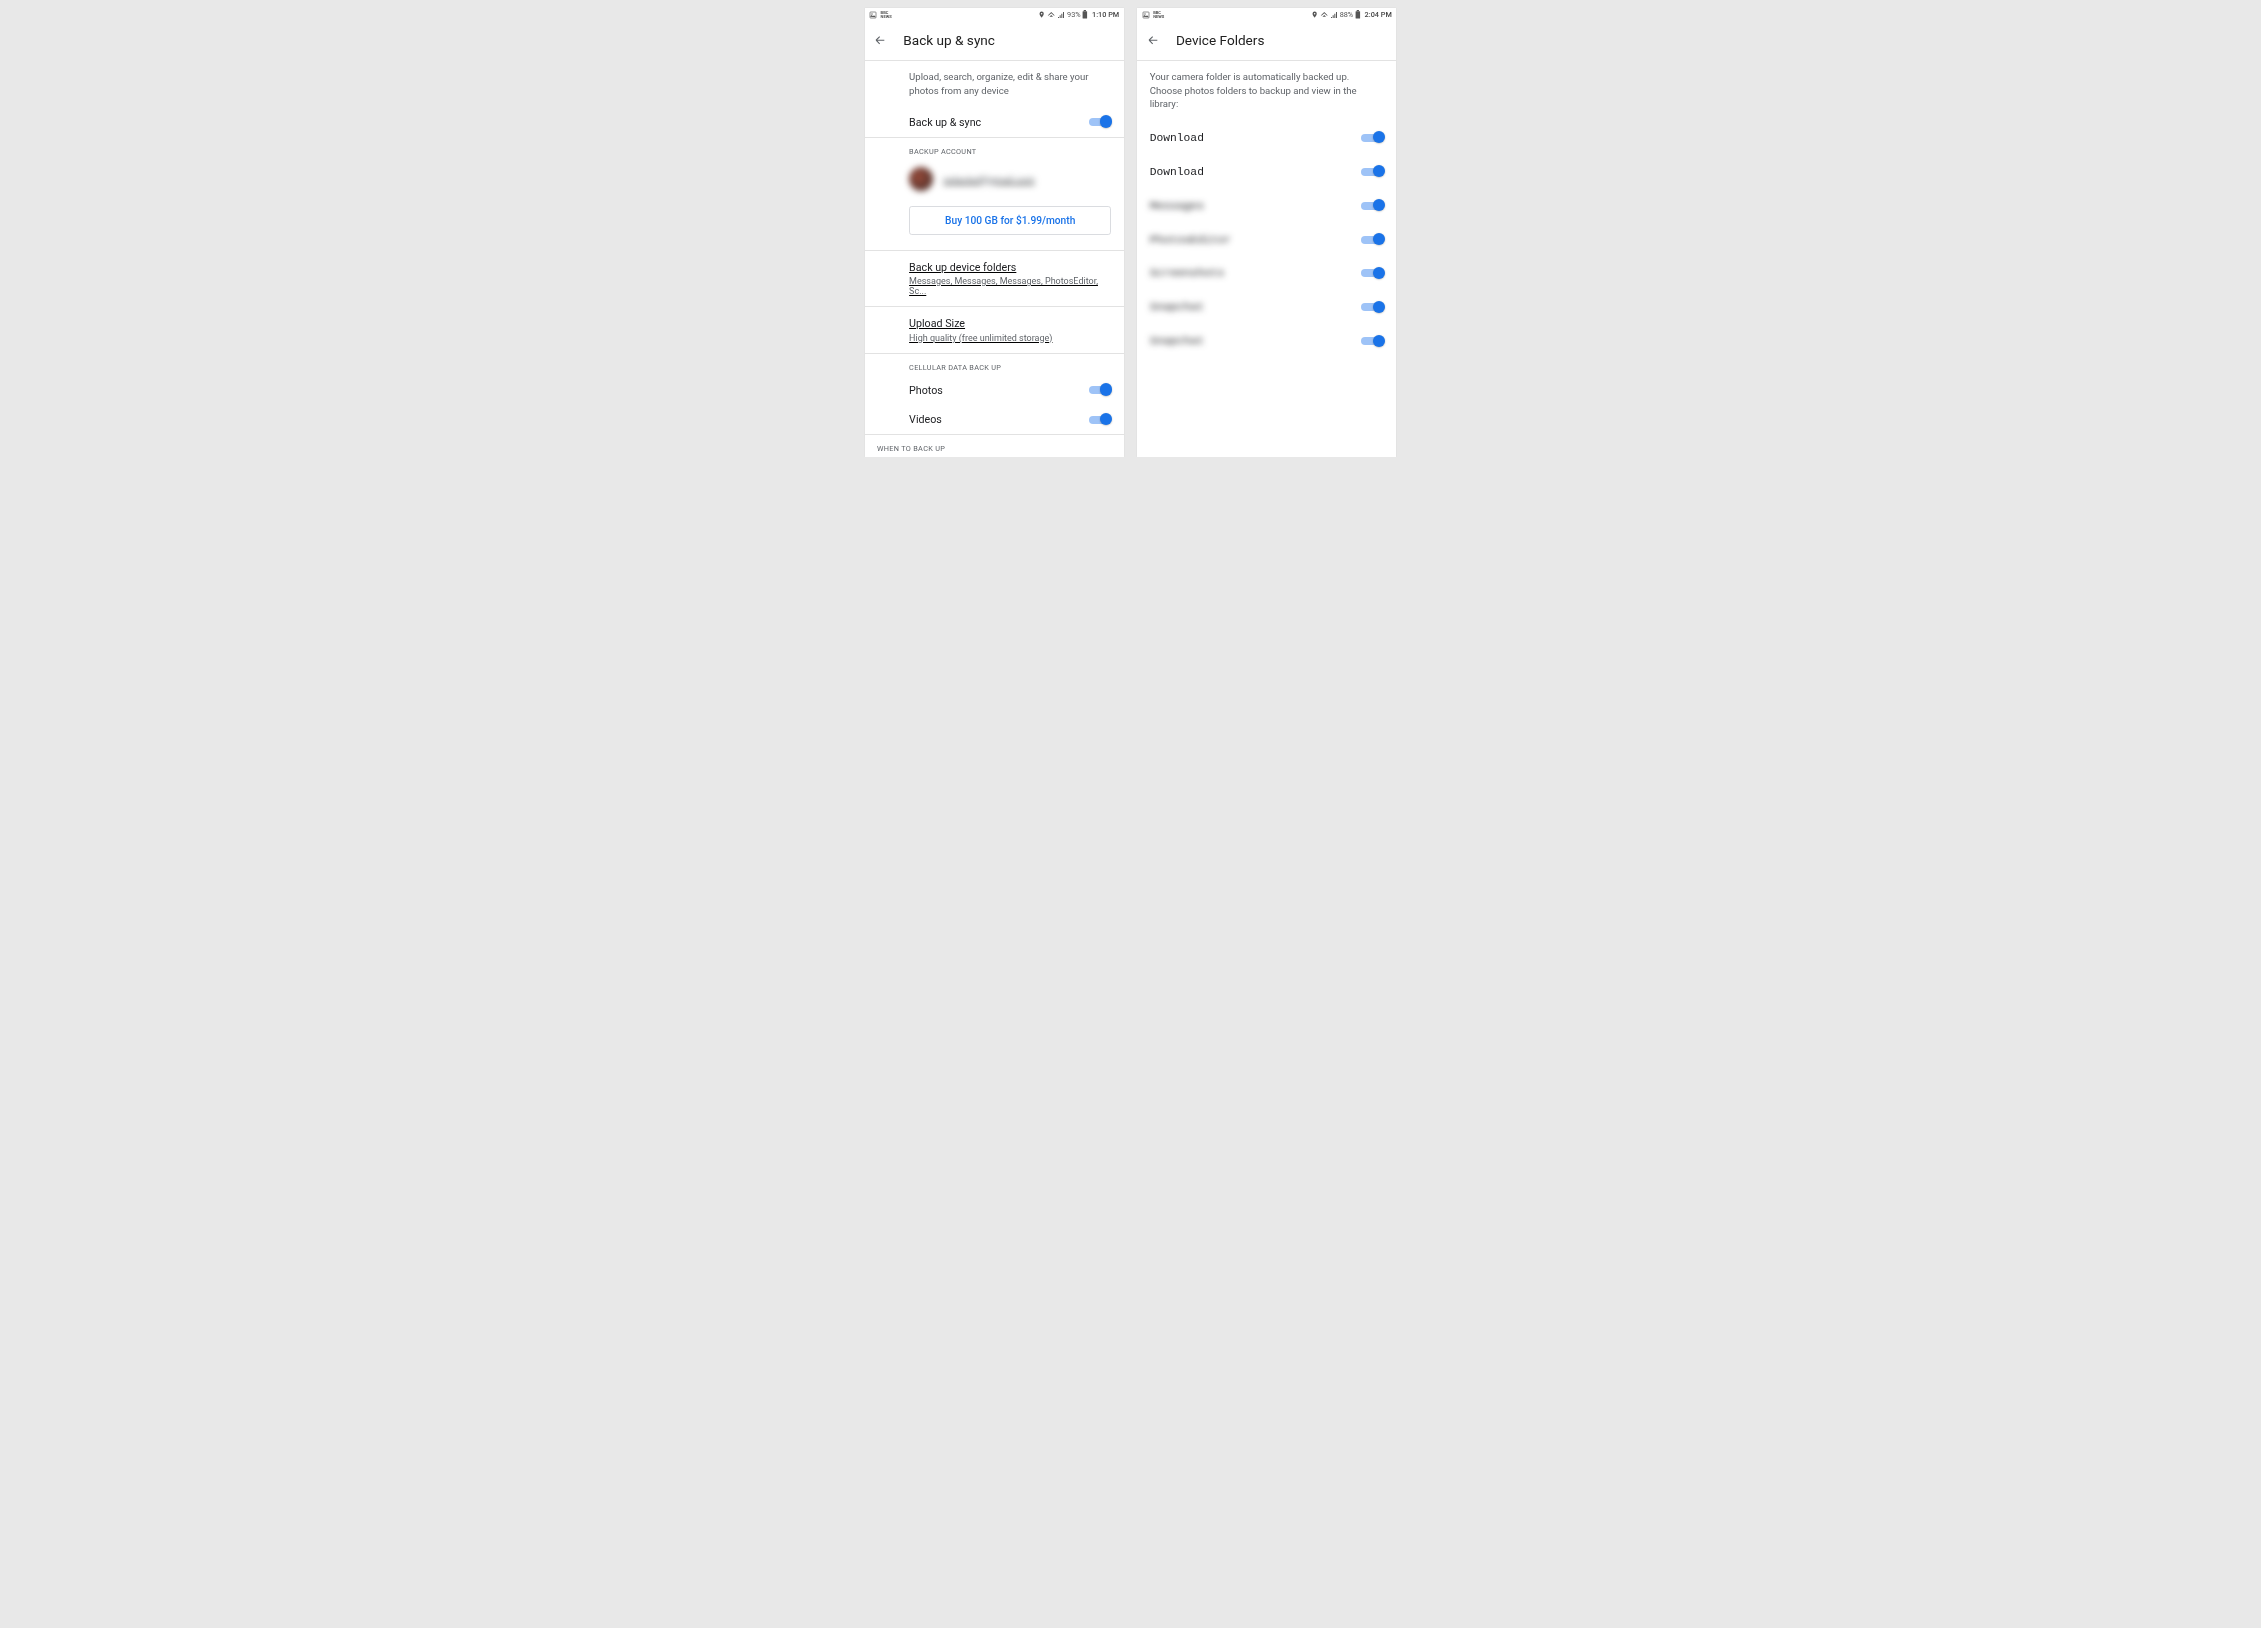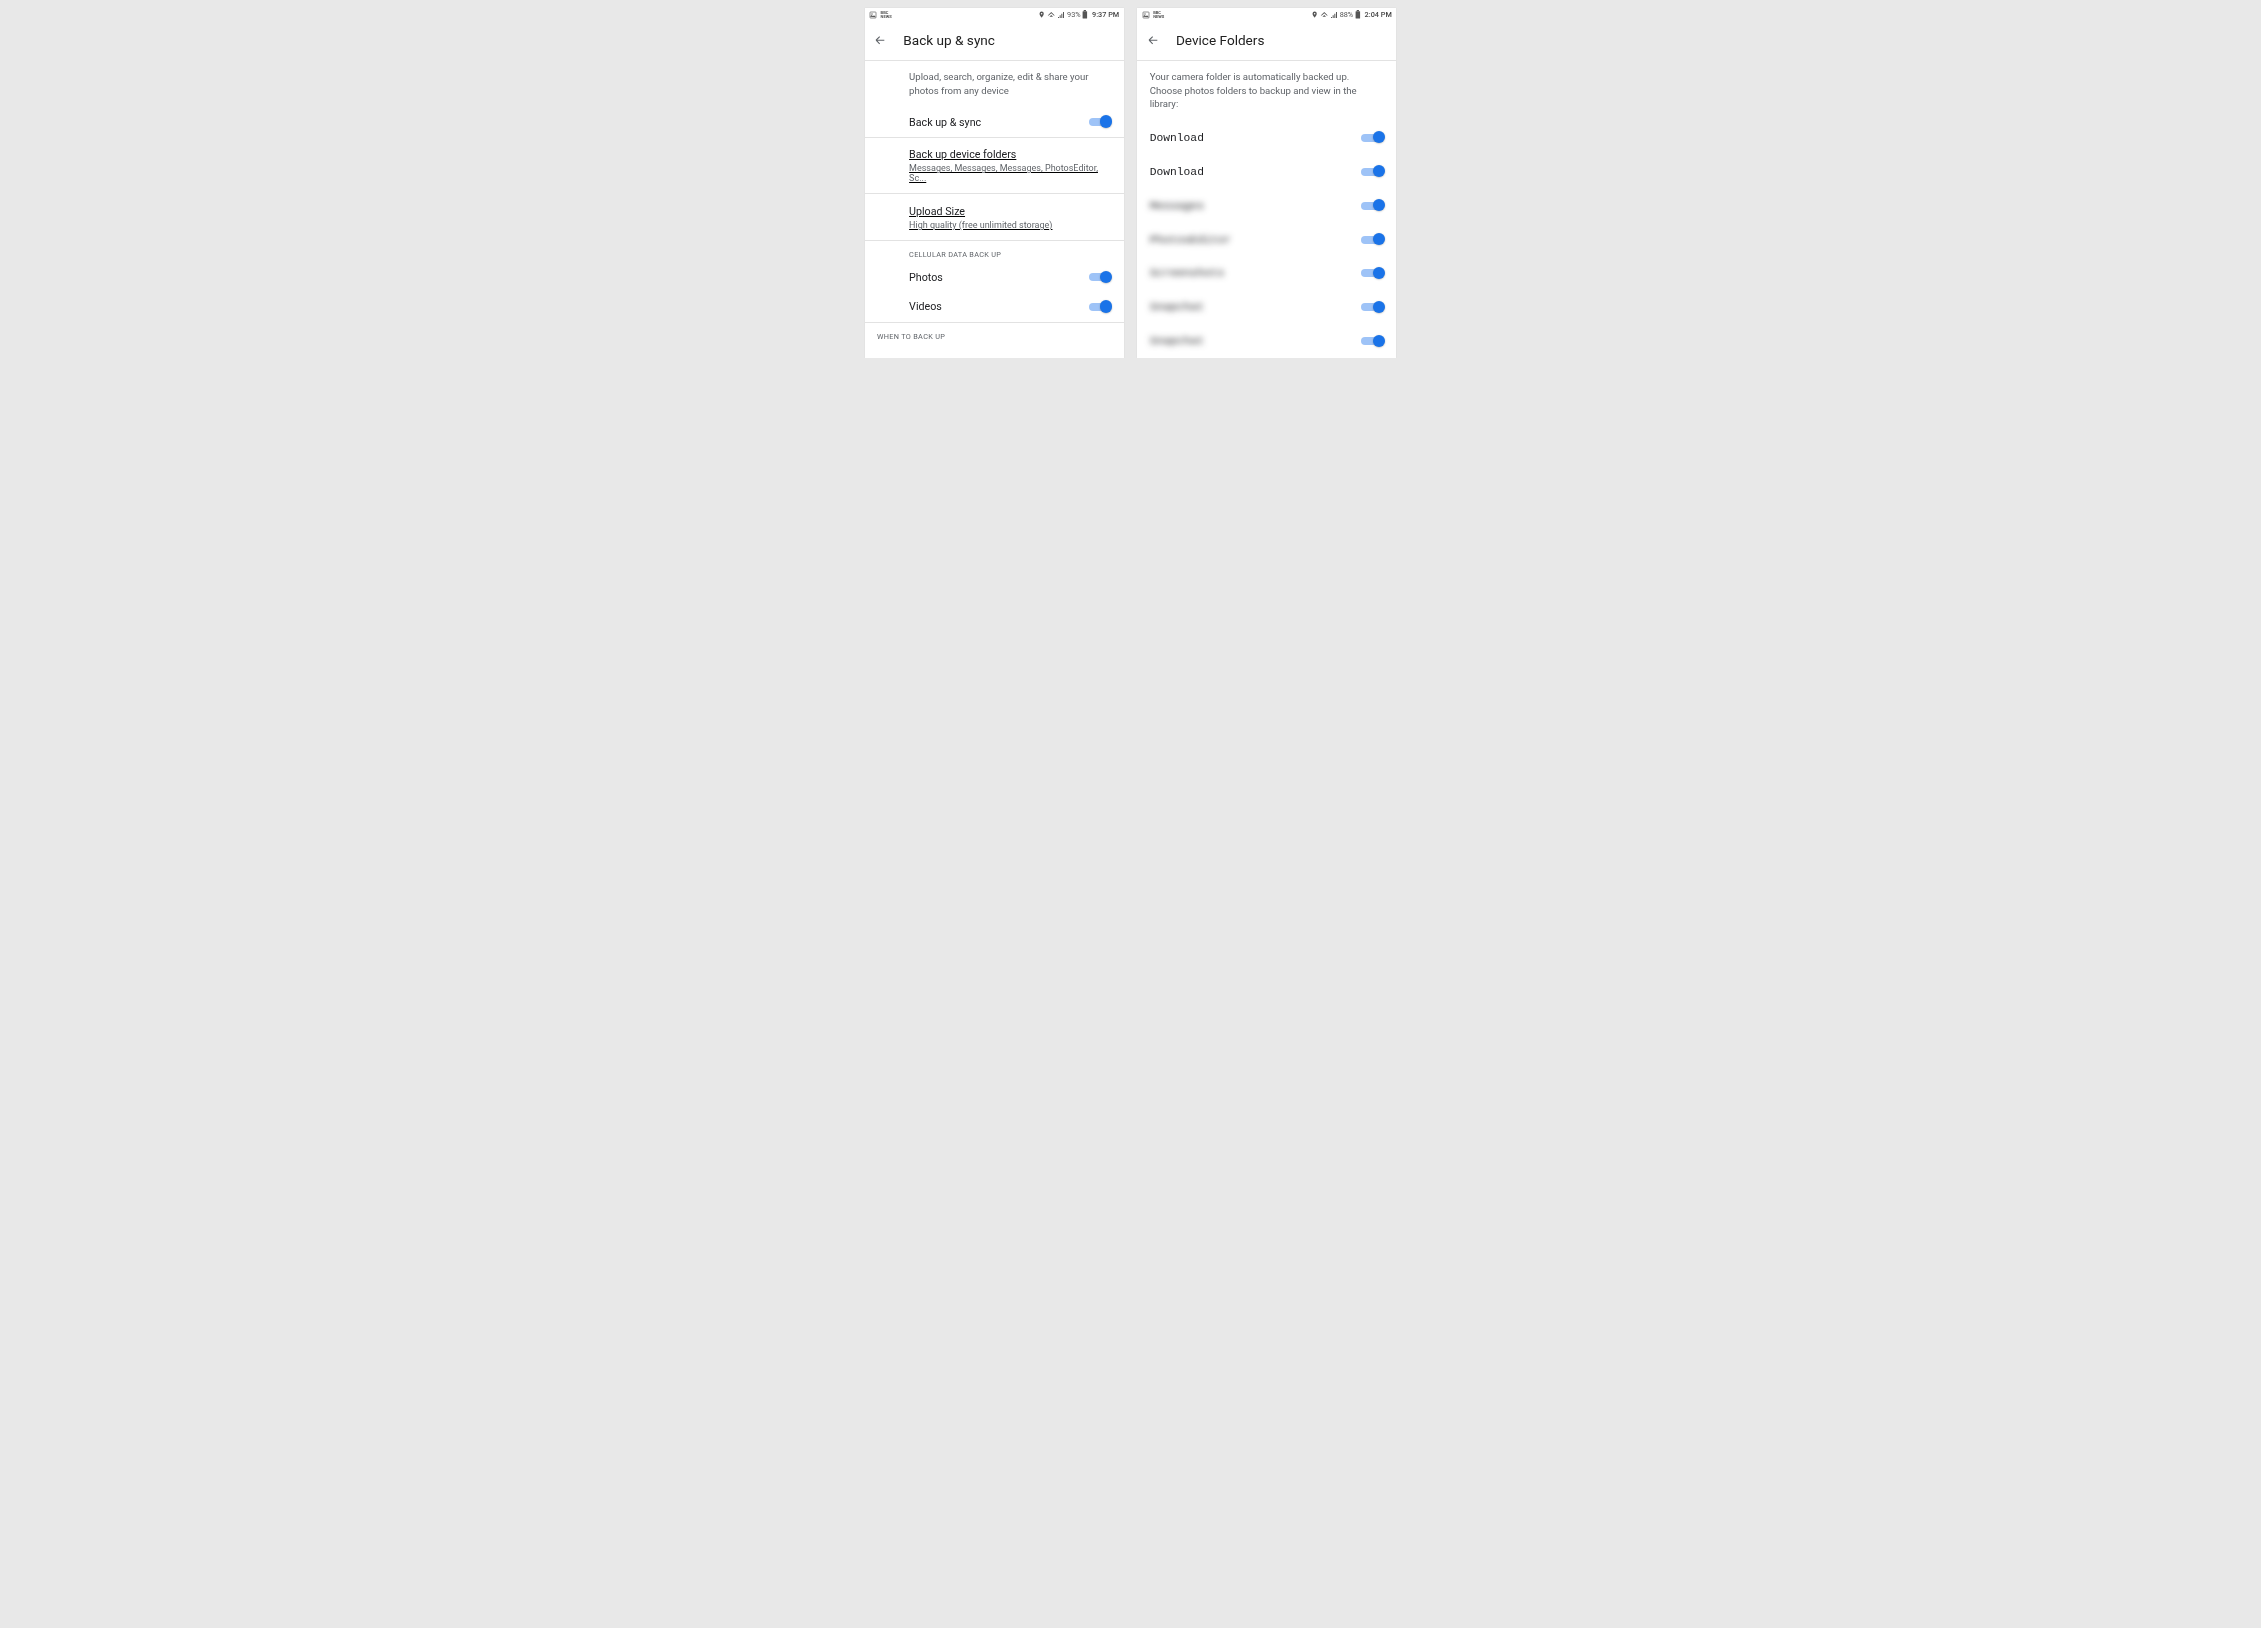--- a/index.html
+++ b/index.html
@@ -120,21 +120,21 @@
             <path d="M3 18h3v3H3zm5-5h3v8H8zm5-5h3v13h-3zm5-5h3v18h-3z"></path>
           </svg>
       </span>
       <span>93%</span>
       <span class="ico">
         <svg width="5.7" height="9" viewBox="0 0 10 16" fill="#555">
             <rect x="1" y="2" width="8" height="13" rx="1"></rect>
             <rect x="3" y="0" width="4" height="2"></rect>
           </svg>
       </span>
-      <span class="time">9:37 PM</span>
+      <span class="time">1:10 PM</span>
     </div>
   </div>
 
   <div class="titlebar">
     <span class="back">
       <svg width="12.4" height="12.4" viewBox="0 0 24 24" fill="none" stroke="#5f6368" stroke-width="2.2">
           <path d="M20 12H4m0 0l7-7m-7 7l7 7"></path>
         </svg>
     </span>
     <h1>Back up &amp; sync</h1>
@@ -144,20 +144,28 @@
     <div class="desc">Upload, search, organize, edit &amp; share your photos from any device</div>
     <div class="row">
       <span class="row-title">Back up &amp; sync</span>
       <span class="switch">
           <span class="track"></span>
           <span class="thumb"></span>
         </span>
     </div>
   </div>
 
+  <div class="section">
+    <div class="section-label">BACKUP ACCOUNT</div>
+    <div class="account-row clickable">
+      <div class="avatar"></div>
+      <div class="account-email">redacted@gmail.com</div>
+    </div>
+    <div class="buy-btn">Buy 100 GB for $1.99/month</div>
+  </div>
 
   <div class="section clickable">
     <div class="row" style="display:block; padding:10.2px 12.4px;">
       <div class="row-title">Back up device folders</div>
       <div class="row-sub">Messages, Messages, Messages, PhotosEditor, Sc...</div>
     </div>
   </div>
 
   <div class="section clickable">
     <div class="row" style="display:block; padding:10.2px 12.4px;">

